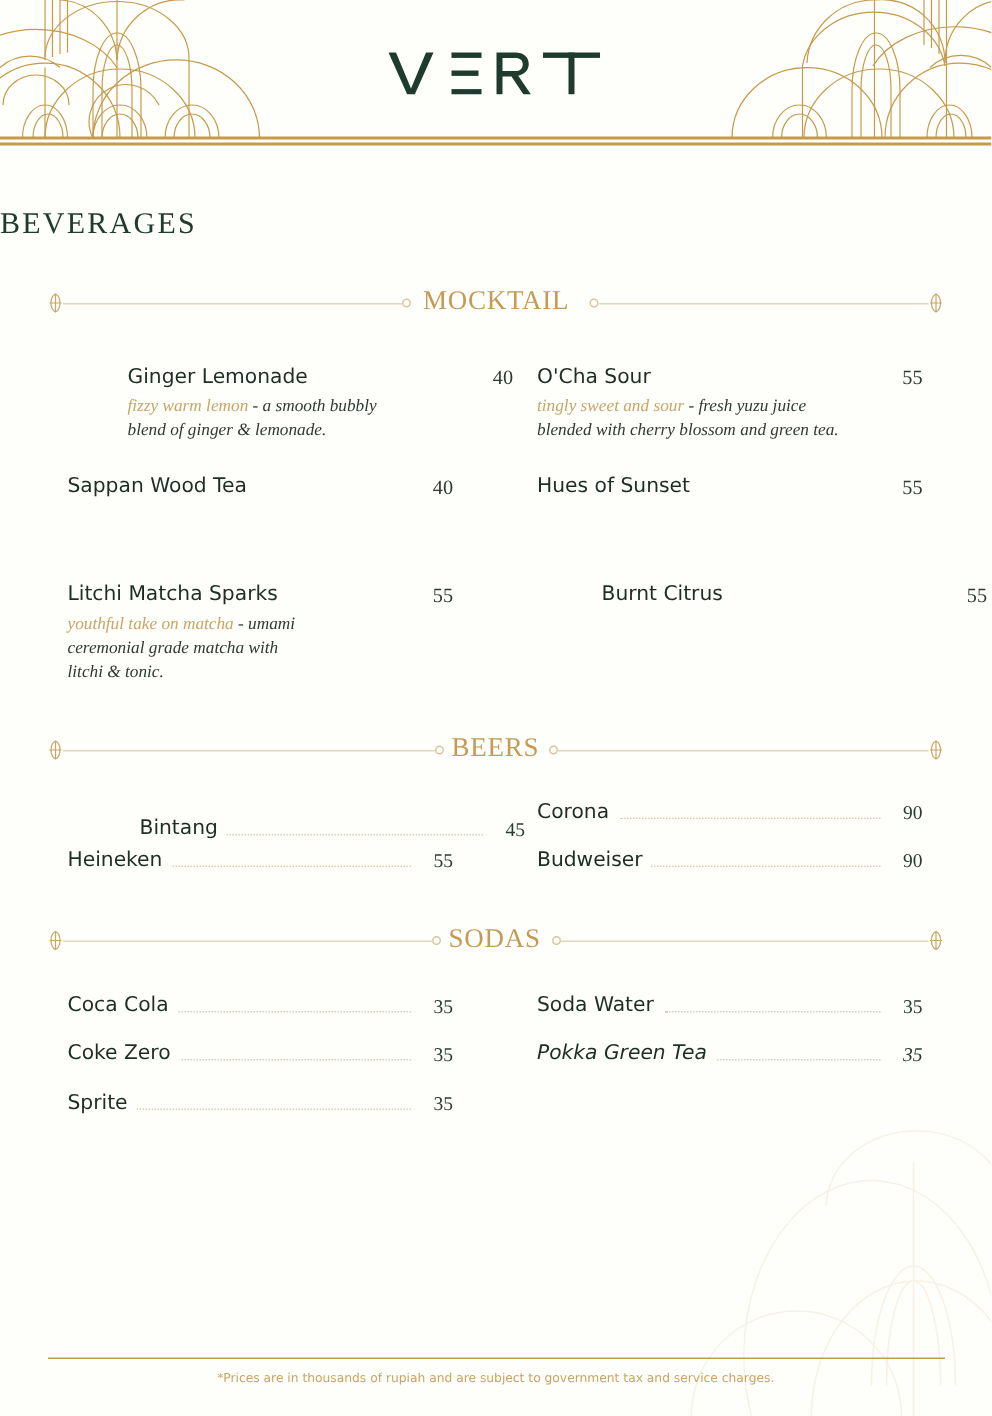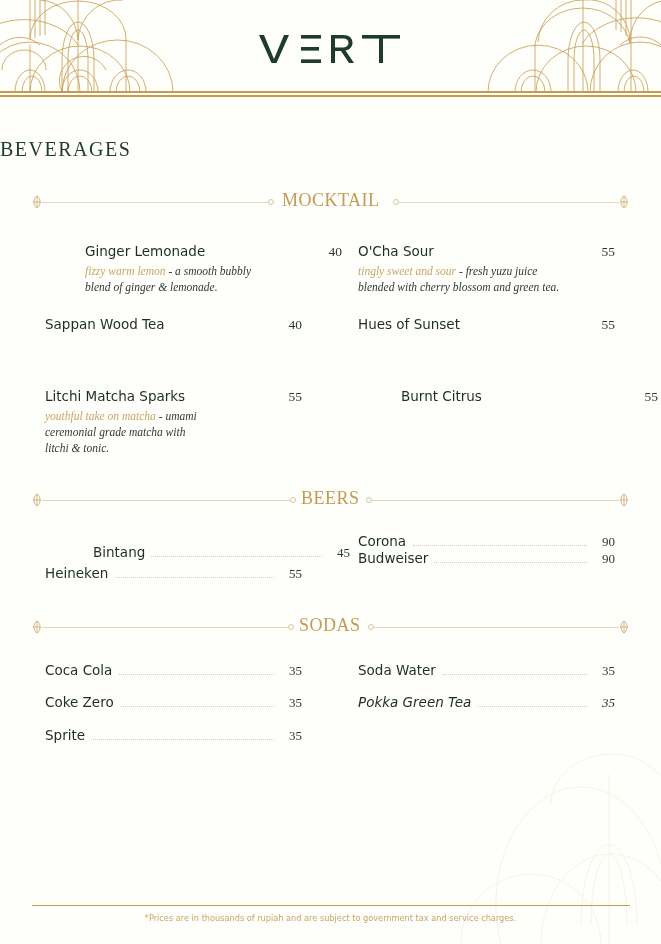--- a/index.html
+++ b/index.html
@@ -213,21 +213,21 @@
 <div class="row" style="left:358px; top:533px; width:257px;">
   <div class="leader" style="left:55px; right:28px;"></div>
   <div class="name">Corona</div>
   <div class="price" style="right:0;">90</div>
 </div>
 <div class="row" style="left:45px; top:565px; width:257px;">
   <div class="leader" style="left:60px; right:28px;"></div>
   <div class="name">Heineken</div>
   <div class="price" style="right:0;">55</div>
 </div>
-<div class="row" style="left:358px; top:550px; width:257px;">
+<div class="row" style="left:358px; top:565px; width:257px;">
   <div class="leader" style="left:70px; right:28px;"></div>
   <div class="name">Budweiser</div>
   <div class="price" style="right:0;">90</div>
 </div>
 
 <div class="divider" style="top:617px;">
   <svg class="orn orn-l" viewBox="0 0 10 14" fill="none" stroke="#c9a567" stroke-width="0.8">
       <path d="M5 1 C1 3 1 11 5 13 C9 11 9 3 5 1 Z M1 7 L9 7 M5 1 L5 13"></path>
     </svg>
   <div class="line-l" style="left:10px; width:246px;"></div>

